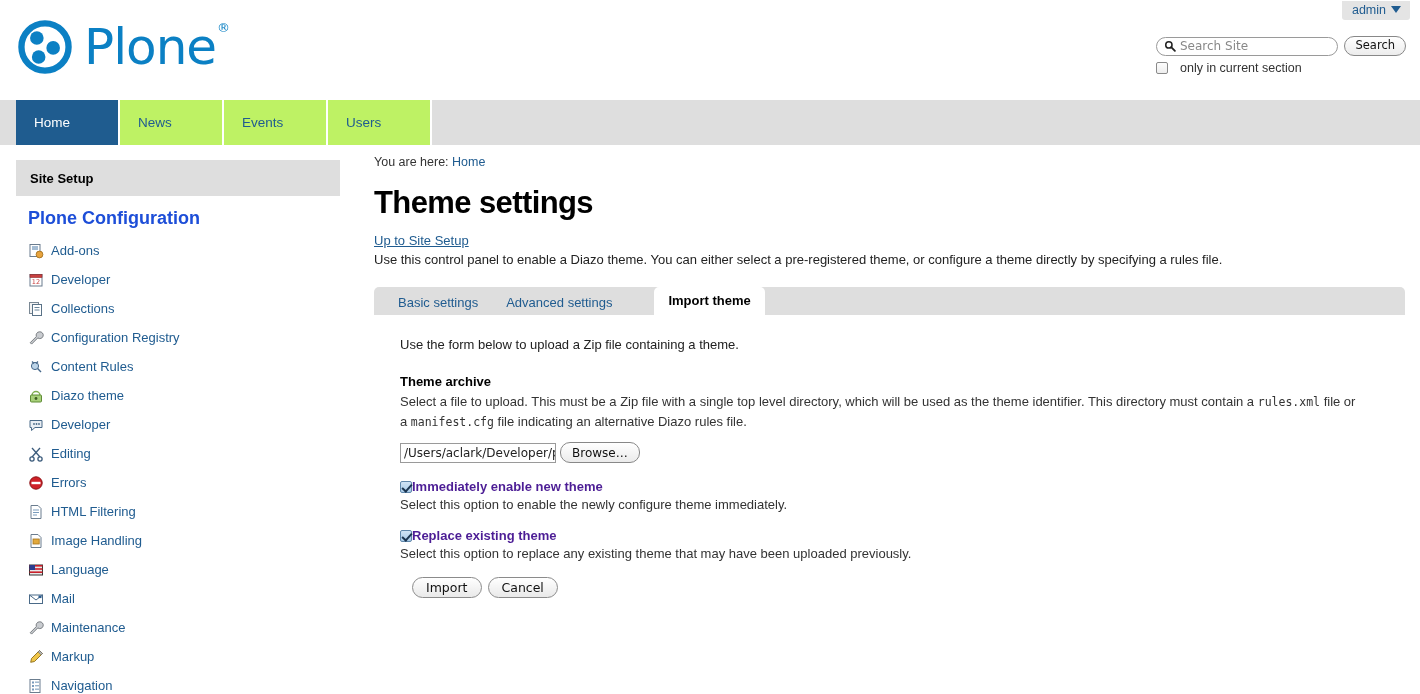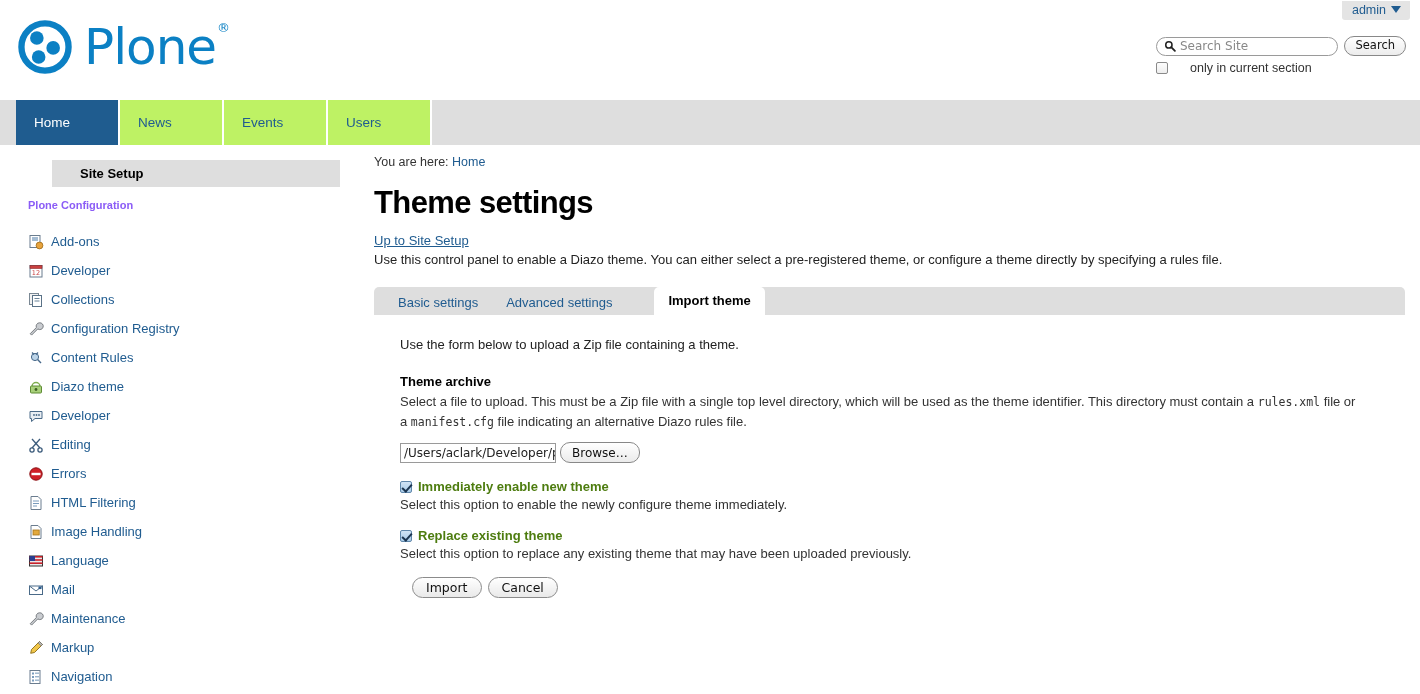--- a/index.html
+++ b/index.html
@@ -99,21 +99,21 @@
     font-size: 11.5px;
     color: #111;
     padding: 2px 10px 3px;
     height: 20px;
     line-height: 13px;
     cursor: pointer;
     white-space: nowrap;
   }
   .search-opt {
     margin-top: 5px;
-    display: flex; align-items: center; gap: 22px;
+    display: flex; align-items: center; gap: 12px;
     font-size: 12.5px;
     color: #333;
   }
   .cb {
     width: 12px; height: 12px;
     border: 1px solid #8a8a8a;
     border-radius: 2px;
     background: linear-gradient(#fdfdfd, #eeeeee);
     display: inline-block;
     flex: none;
@@ -161,30 +161,30 @@
   
   .sidebar {
     position: absolute; left: 16px; top: 160px;
     width: 324px;
   }
   .portlet-header {
     background: #dedede;
     color: #000;
     font-weight: bold;
     font-size: 13px;
-    padding: 10px 28px;
-    height: 27px;
-    display: flex; align-items: center; margin-left: 36px;
+    padding: 10px 14px;
+    height: 36px;
+    display: flex; align-items: center;
   }
   .portlet-body { padding: 12px 0 0 12px; }
   .portlet-group {
     font-weight: bold;
-    font-size: 11px;
-    color: #8b5cf6;
-    margin-bottom: 16px;
+    font-size: 18px;
+    color: #1d4ed8;
+    margin-bottom: 7px;
   }
   .nav-link {
     display: flex; align-items: center; gap: 7px;
     height: 29px;
     font-size: 13px;
     color: #205c90;
     cursor: pointer;
   }
   .nav-link .ico { width: 16px; height: 16px; flex: none; display: block; }
 
@@ -294,24 +294,24 @@
     font-family: "DejaVu Sans", sans-serif;
     font-size: 12px;
     color: #111;
     height: 21px;
     padding: 0 11px;
     margin-left: 4px;
     cursor: pointer;
   }
   .cb-field { margin-bottom: 4px; }
   .cb-label {
-    display: flex; align-items: center; gap: 6px;
+    display: flex; align-items: center; 
     font-weight: bold;
     font-size: 13px;
-    color: #4d7c0f;
+    color: #4c1d95;
     margin-bottom: 3px;
     cursor: pointer;
   }
   .cb-help {
     font-size: 13px;
     color: #333;
     margin-bottom: 16px;
   }
   .form-actions { display: flex; gap: 6px; margin-top: 6px; margin-left: 12px; }
   .action-btn {

